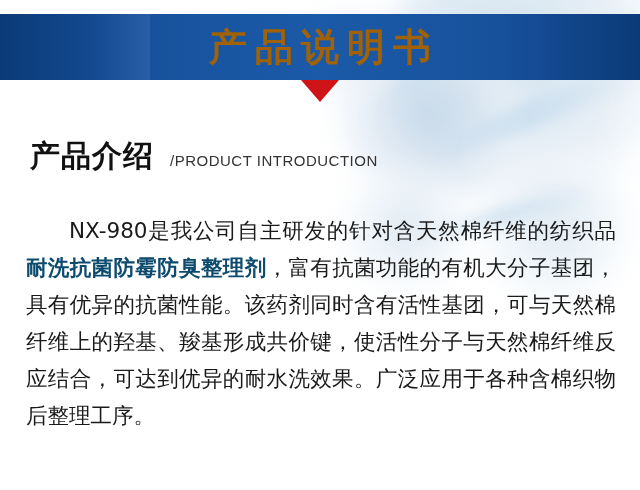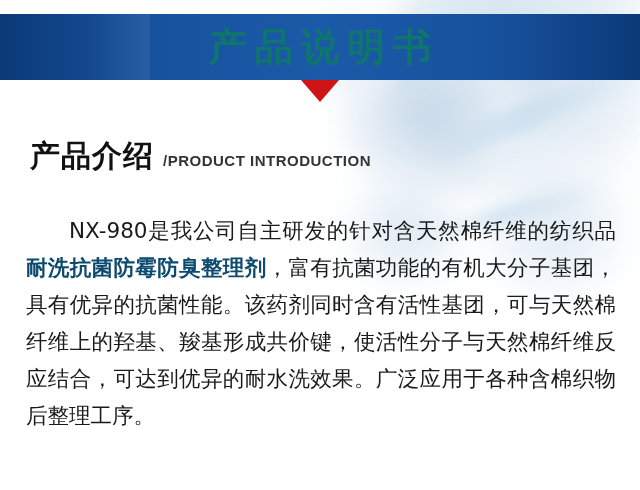--- a/index.html
+++ b/index.html
@@ -116,21 +116,21 @@
   }
   .header-title {
     position: absolute;
     left: 0;
     top: 0;
     width: 640px;
     height: 66px;
     display: flex;
     align-items: center;
     justify-content: center;
-    color: #0f766e;
+    color: #a16207;
     font-size: 38px;
     font-weight: bold;
     letter-spacing: 8px;
     text-indent: 8px;
     font-family: "DejaVu Sans", "Liberation Sans", sans-serif;
   }
   .header-arrow {
     position: absolute;
     left: 50%;
     top: 80px;
@@ -142,35 +142,34 @@
     border-top: 22px solid #cf1417;
   }
 
   
   .section-head {
     position: absolute;
     left: 30px;
     top: 136px;
     display: flex;
     align-items: baseline;
-    gap: 9px;
   }
   .section-head-cn {
     font-size: 30px;
     font-weight: bold;
     color: #111111;
     letter-spacing: 1px;
     font-family: "DejaVu Sans", "Liberation Sans", sans-serif;
   }
   .section-head-en {
     font-size: 15px;
-    font-weight: bold;
+    font-weight: normal;
     color: #333333;
     letter-spacing: 0.5px;
-    margin-left: 0;
+    margin-left: 16px;
     font-family: "Liberation Sans", sans-serif;
   }
 
   
   .body-text {
     position: absolute;
     left: 26px;
     top: 190px;
     width: 590px;
     font-size: 21.5px;

